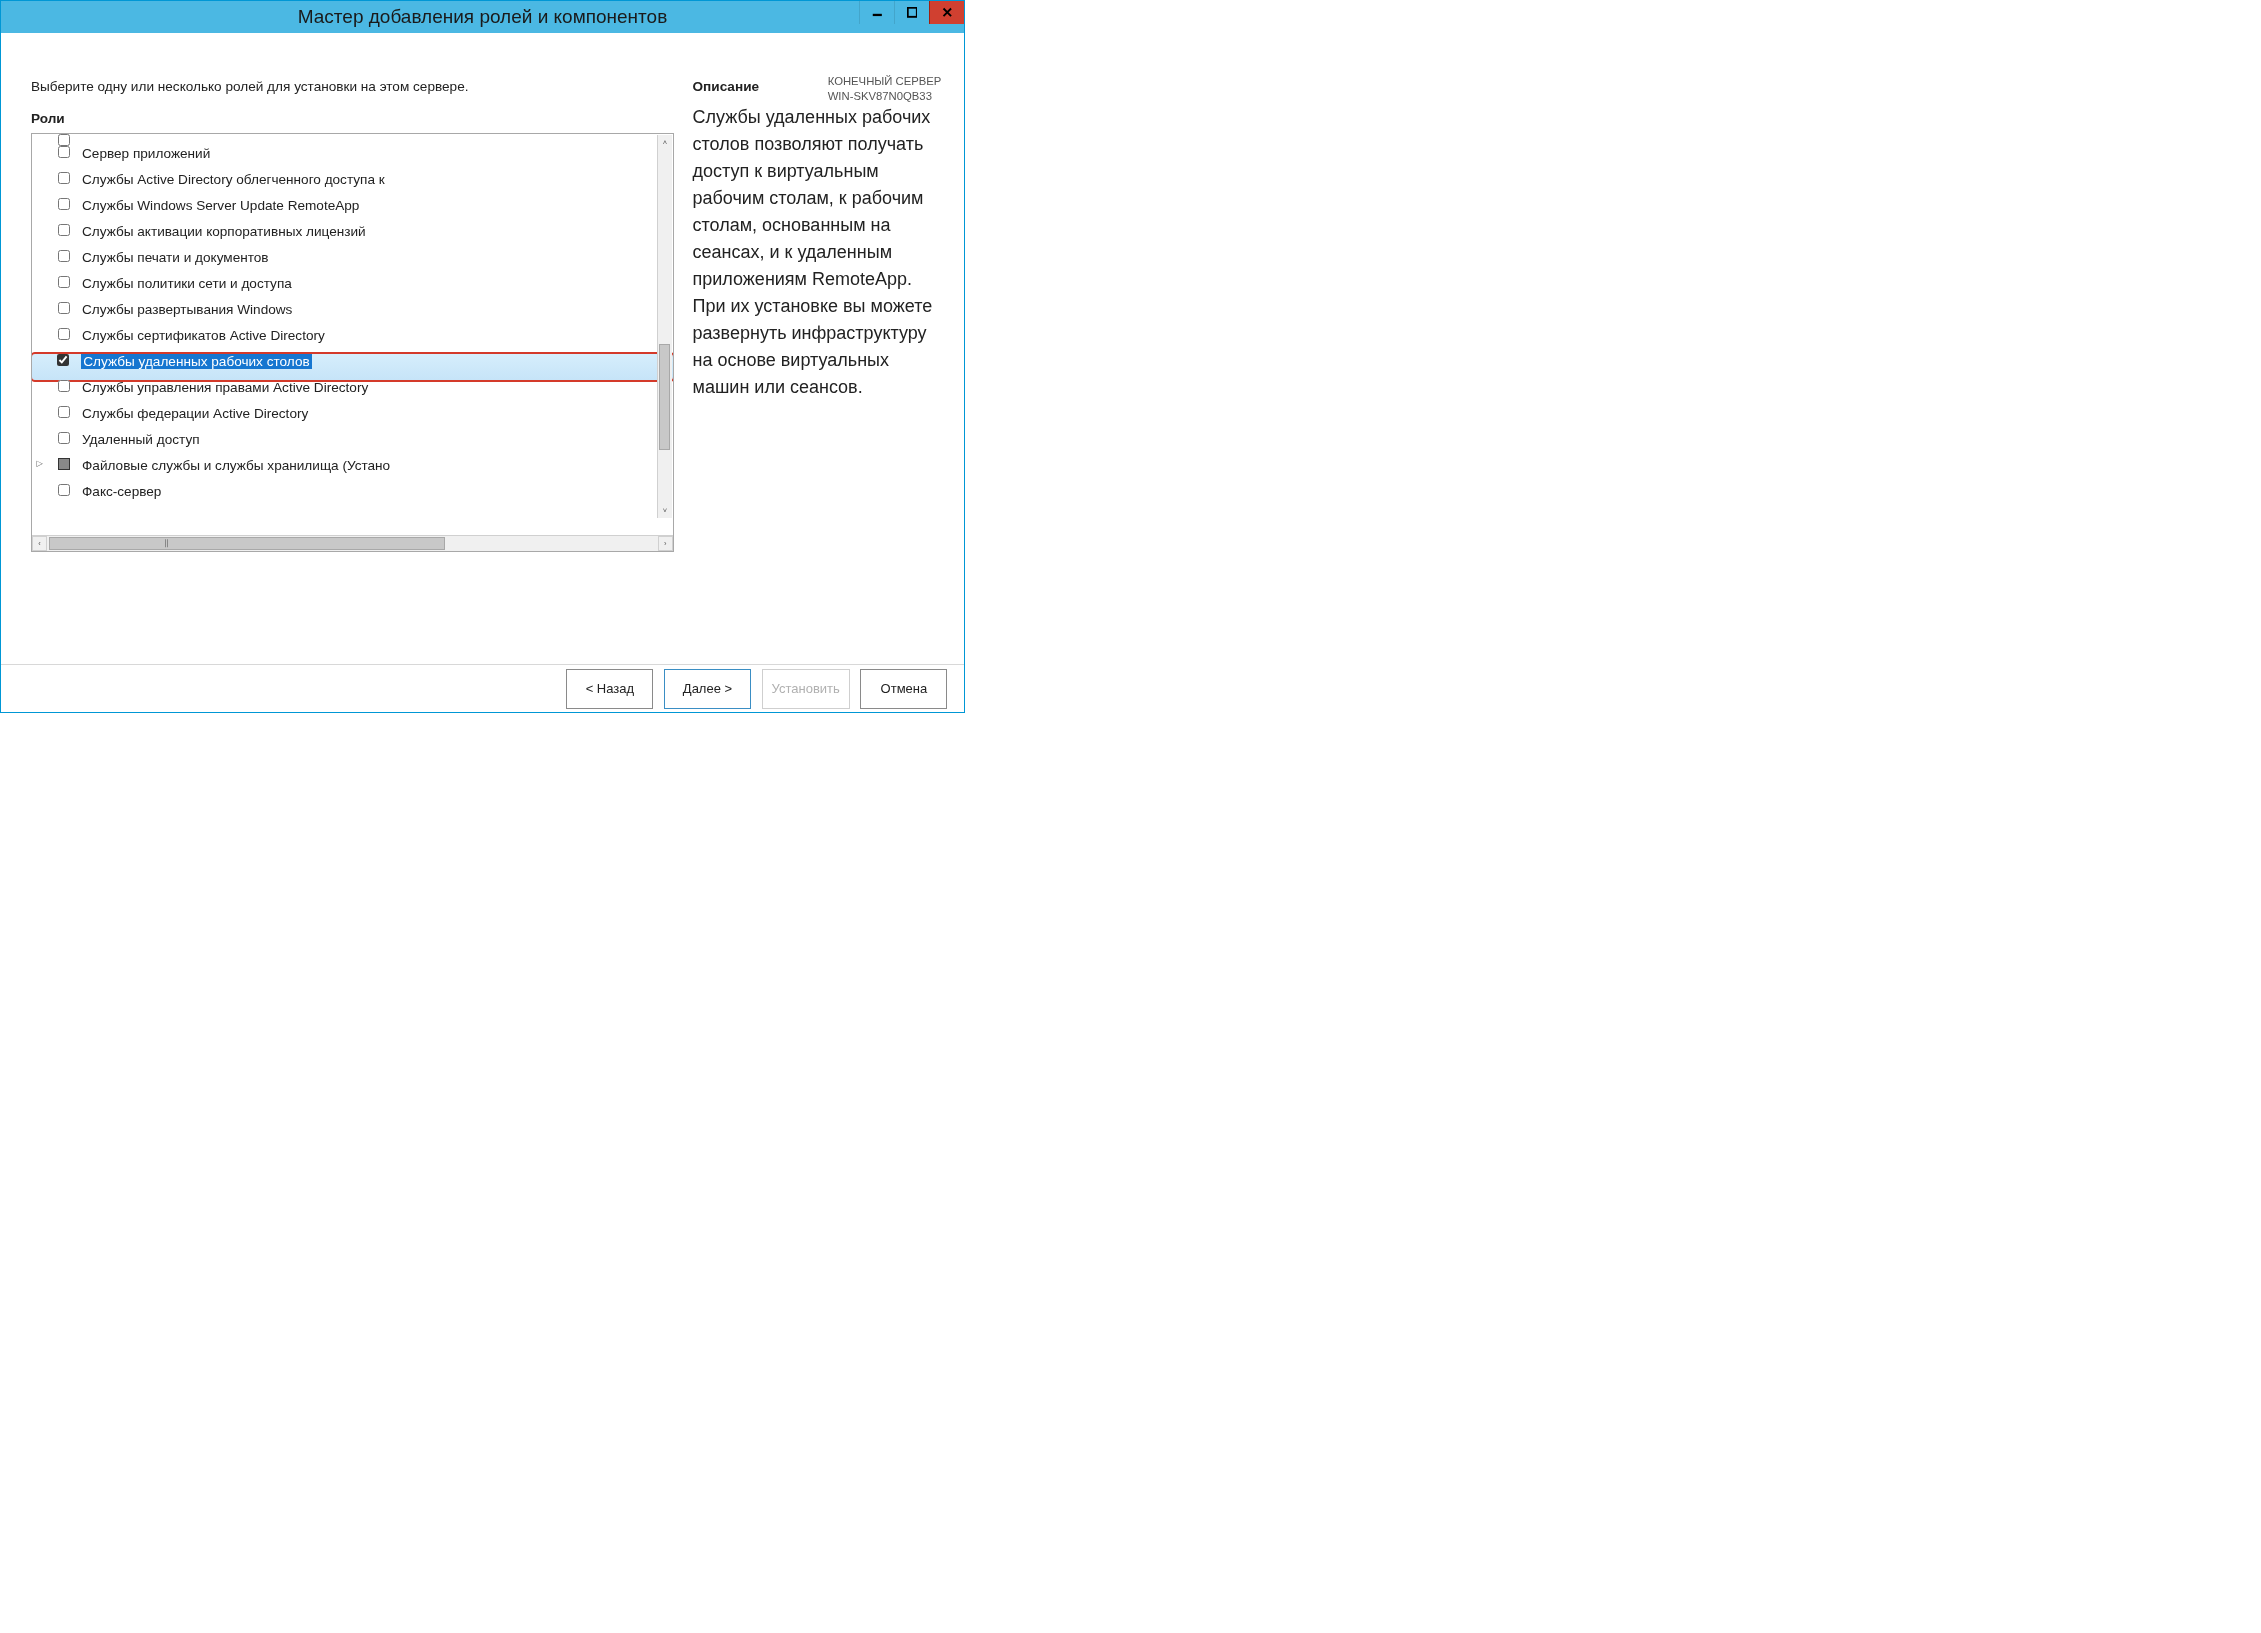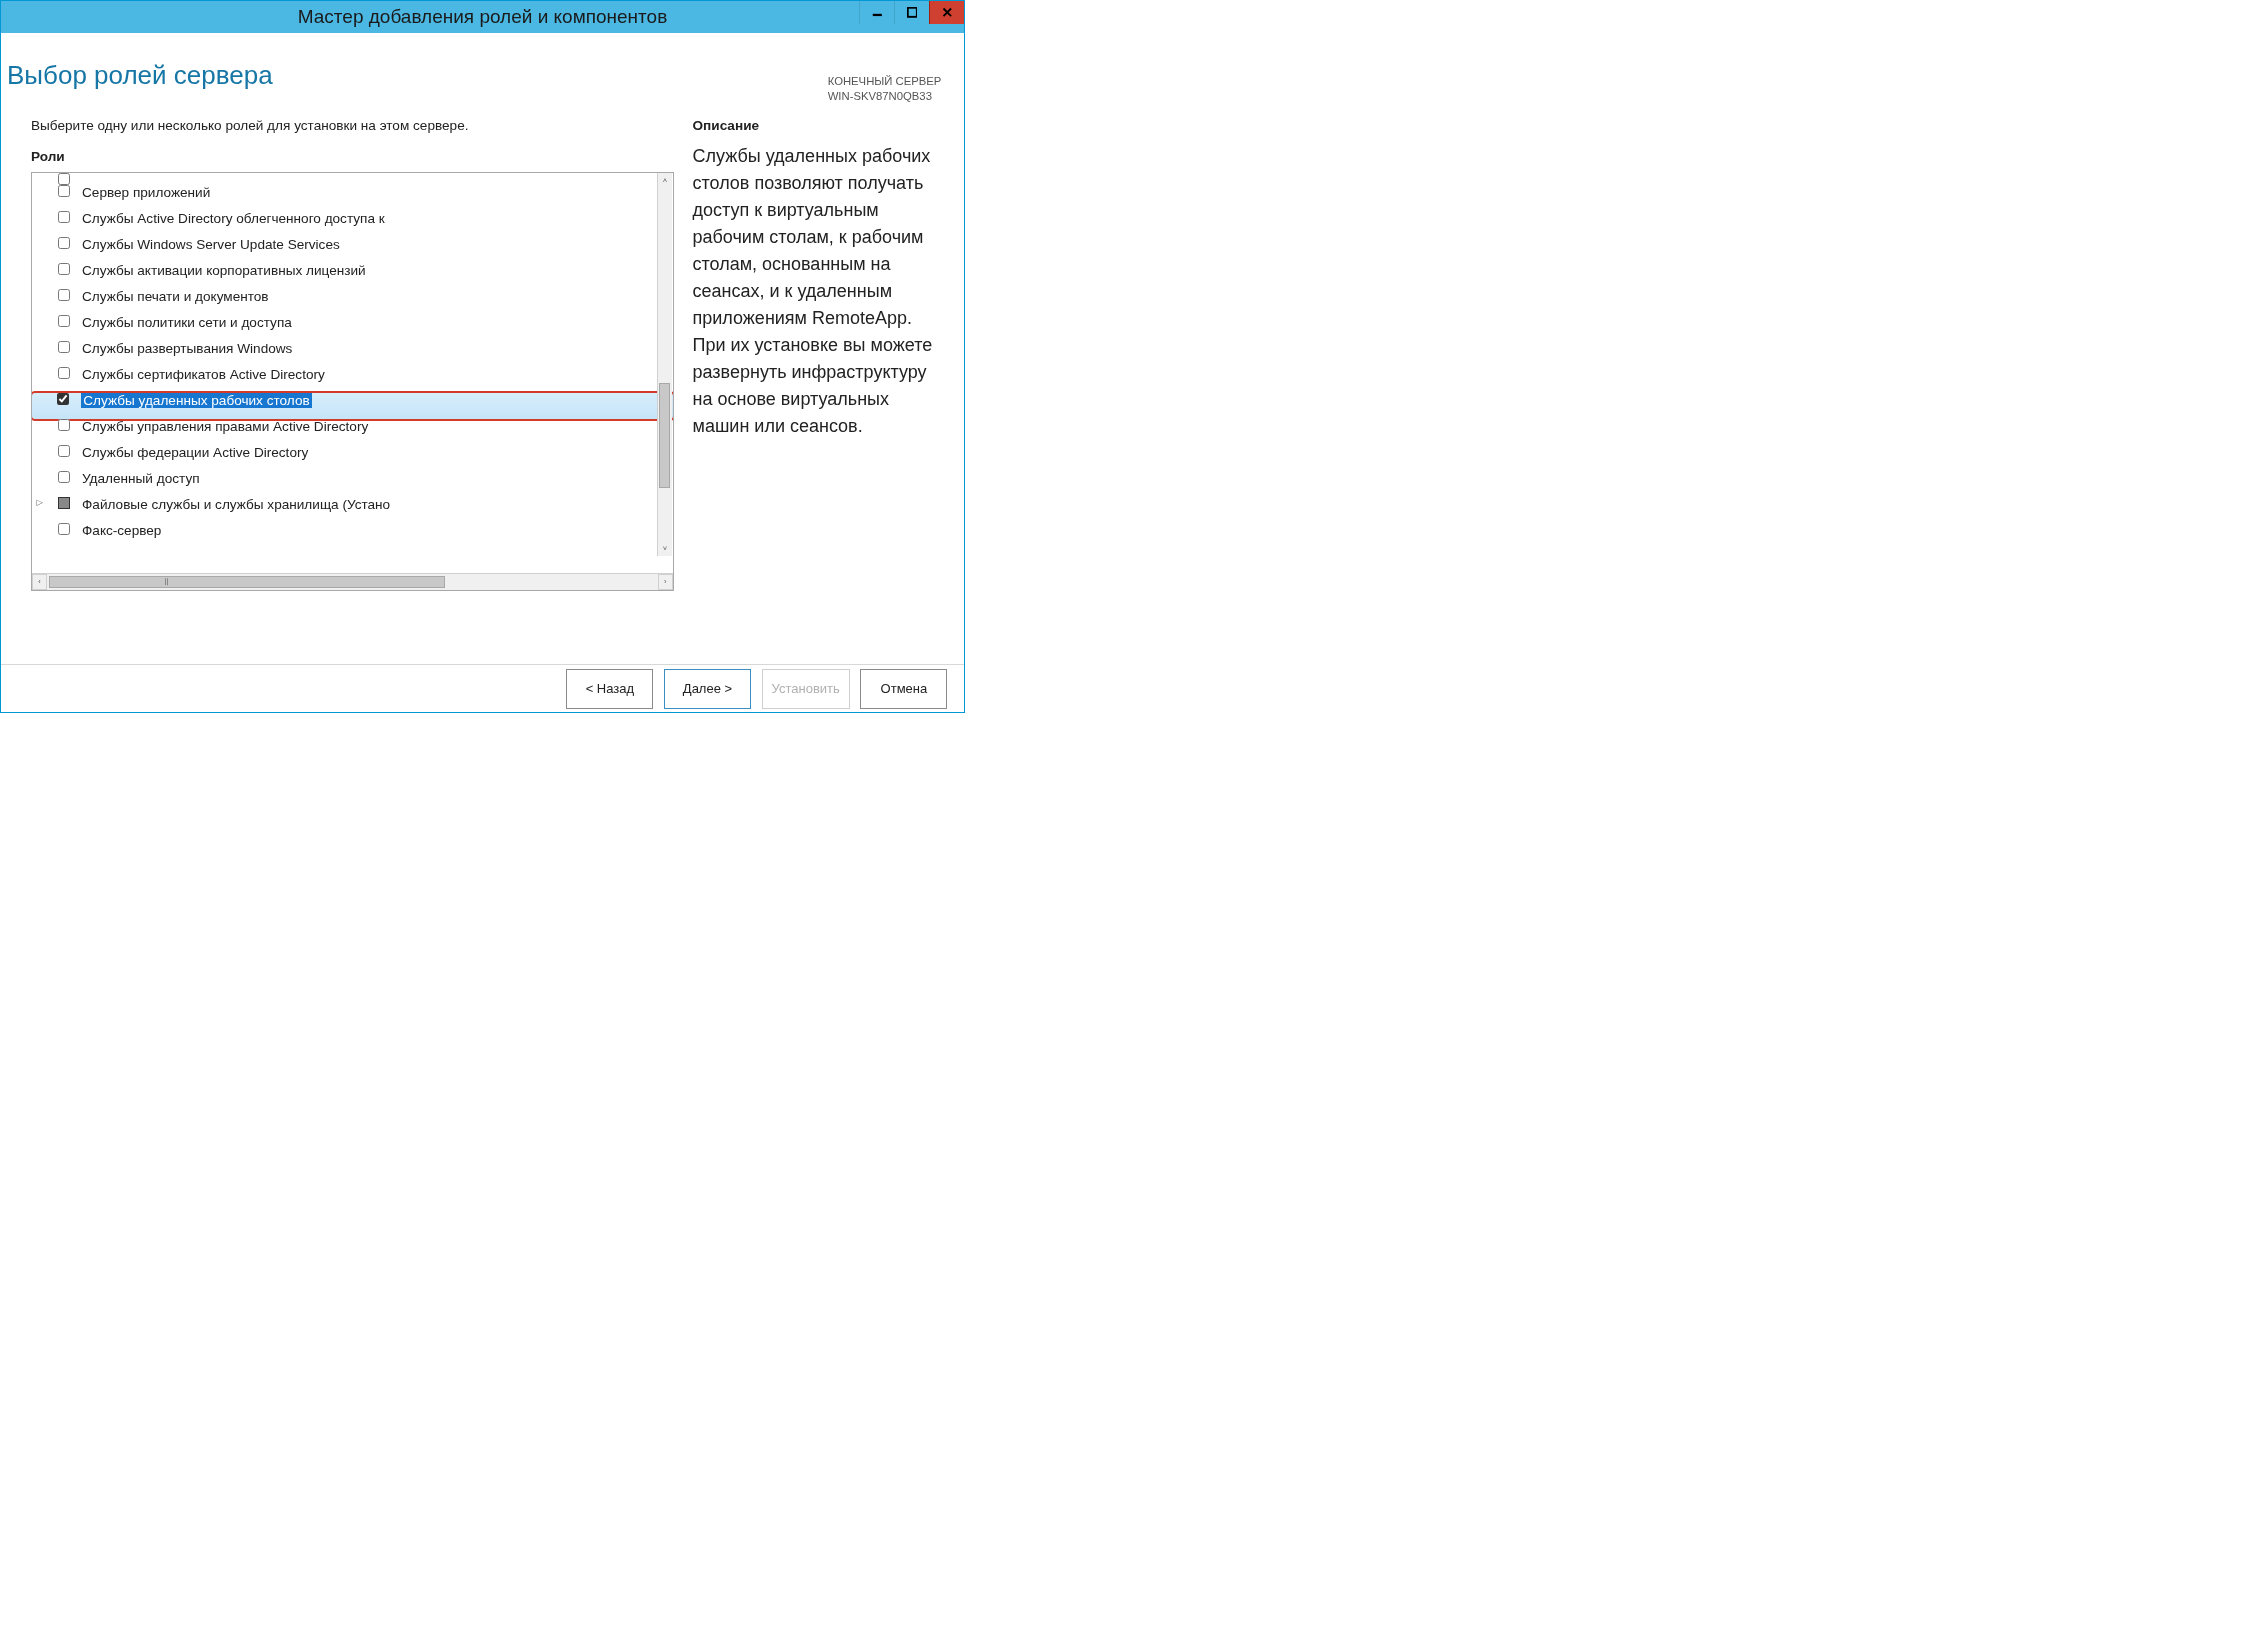--- a/index.html
+++ b/index.html
@@ -279,21 +279,20 @@
     </div>
     <div class="tb-btn close">
       <svg viewBox="0 0 14 14">
           <path d="M2 2 L12 12 M12 2 L2 12" stroke="#000" stroke-width="2.5"></path>
         </svg>
     </div>
   </div>
 </div>
 
 <div class="content">
-  <div class="page-title">Выбор ролей сервера</div>
   <div class="target-label">
     <div>КОНЕЧНЫЙ СЕРВЕР</div>
     <div>WIN-SKV87N0QB33</div>
   </div>
 
   <div class="main-row">
 
 
     <div class="center">
       <div class="instruction">Выберите одну или несколько ролей для установки на этом сервере.</div>
@@ -308,21 +307,21 @@
             <div class="role-row">
               <input type="checkbox" style="">
               <span class="label-text">Сервер приложений</span>
             </div>
             <div class="role-row">
               <input type="checkbox" style="">
               <span class="label-text">Службы Active Directory облегченного доступа к</span>
             </div>
             <div class="role-row">
               <input type="checkbox" style="">
-              <span class="label-text">Службы Windows Server Update Services</span>
+              <span class="label-text">Службы Windows Server Update RemoteApp</span>
             </div>
             <div class="role-row">
               <input type="checkbox" style="">
               <span class="label-text">Службы активации корпоративных лицензий</span>
             </div>
             <div class="role-row">
               <input type="checkbox" style="">
               <span class="label-text">Службы печати и документов</span>
             </div>
             <div class="role-row">

